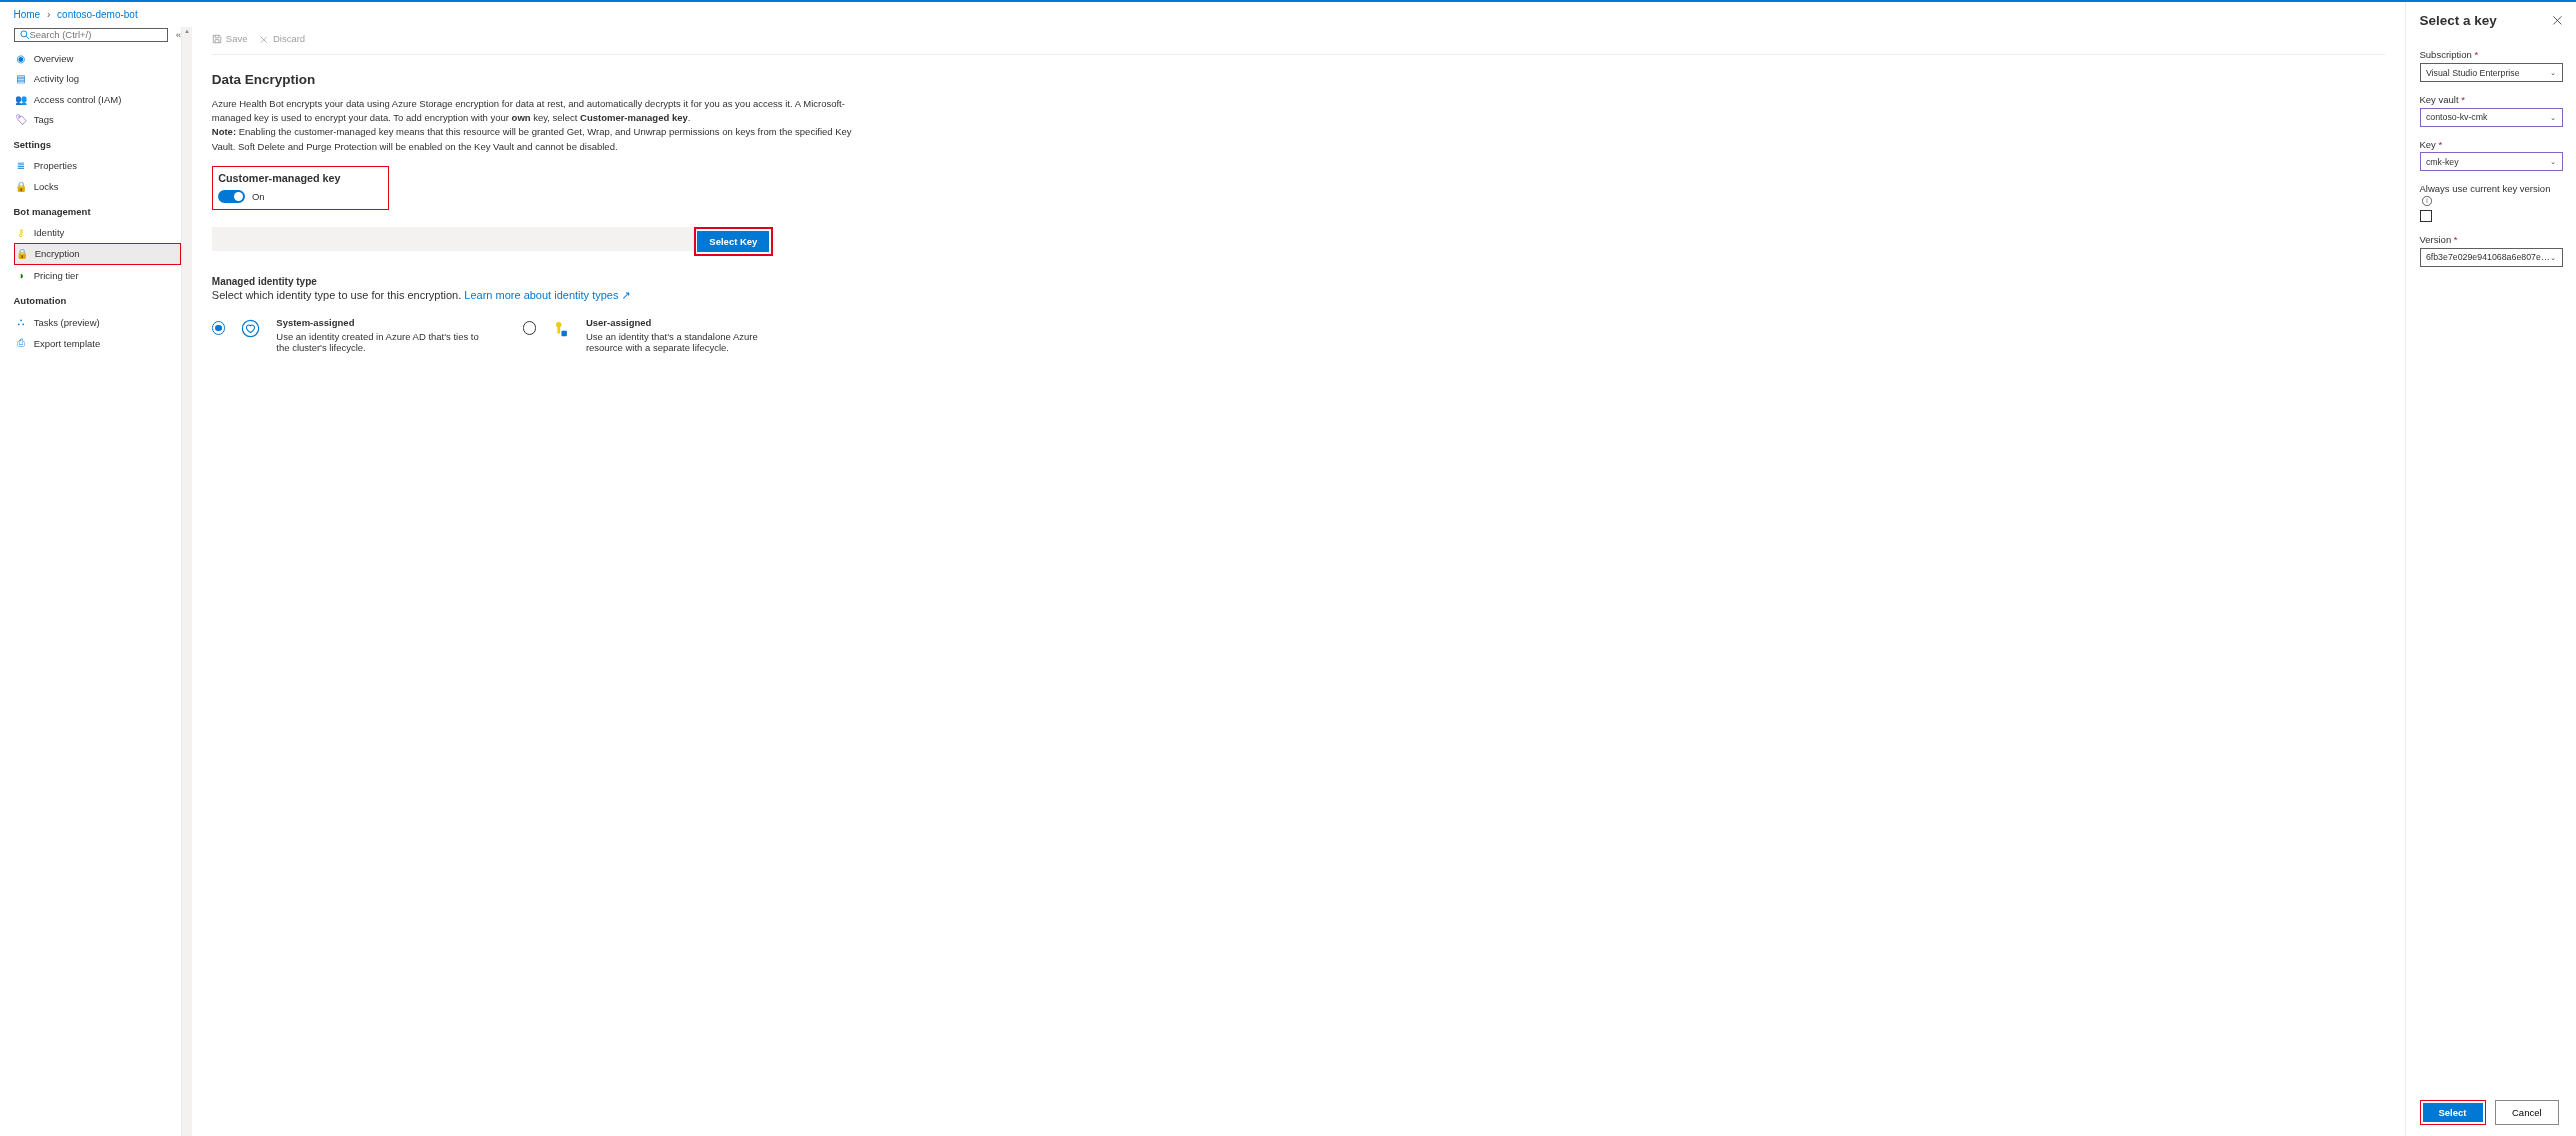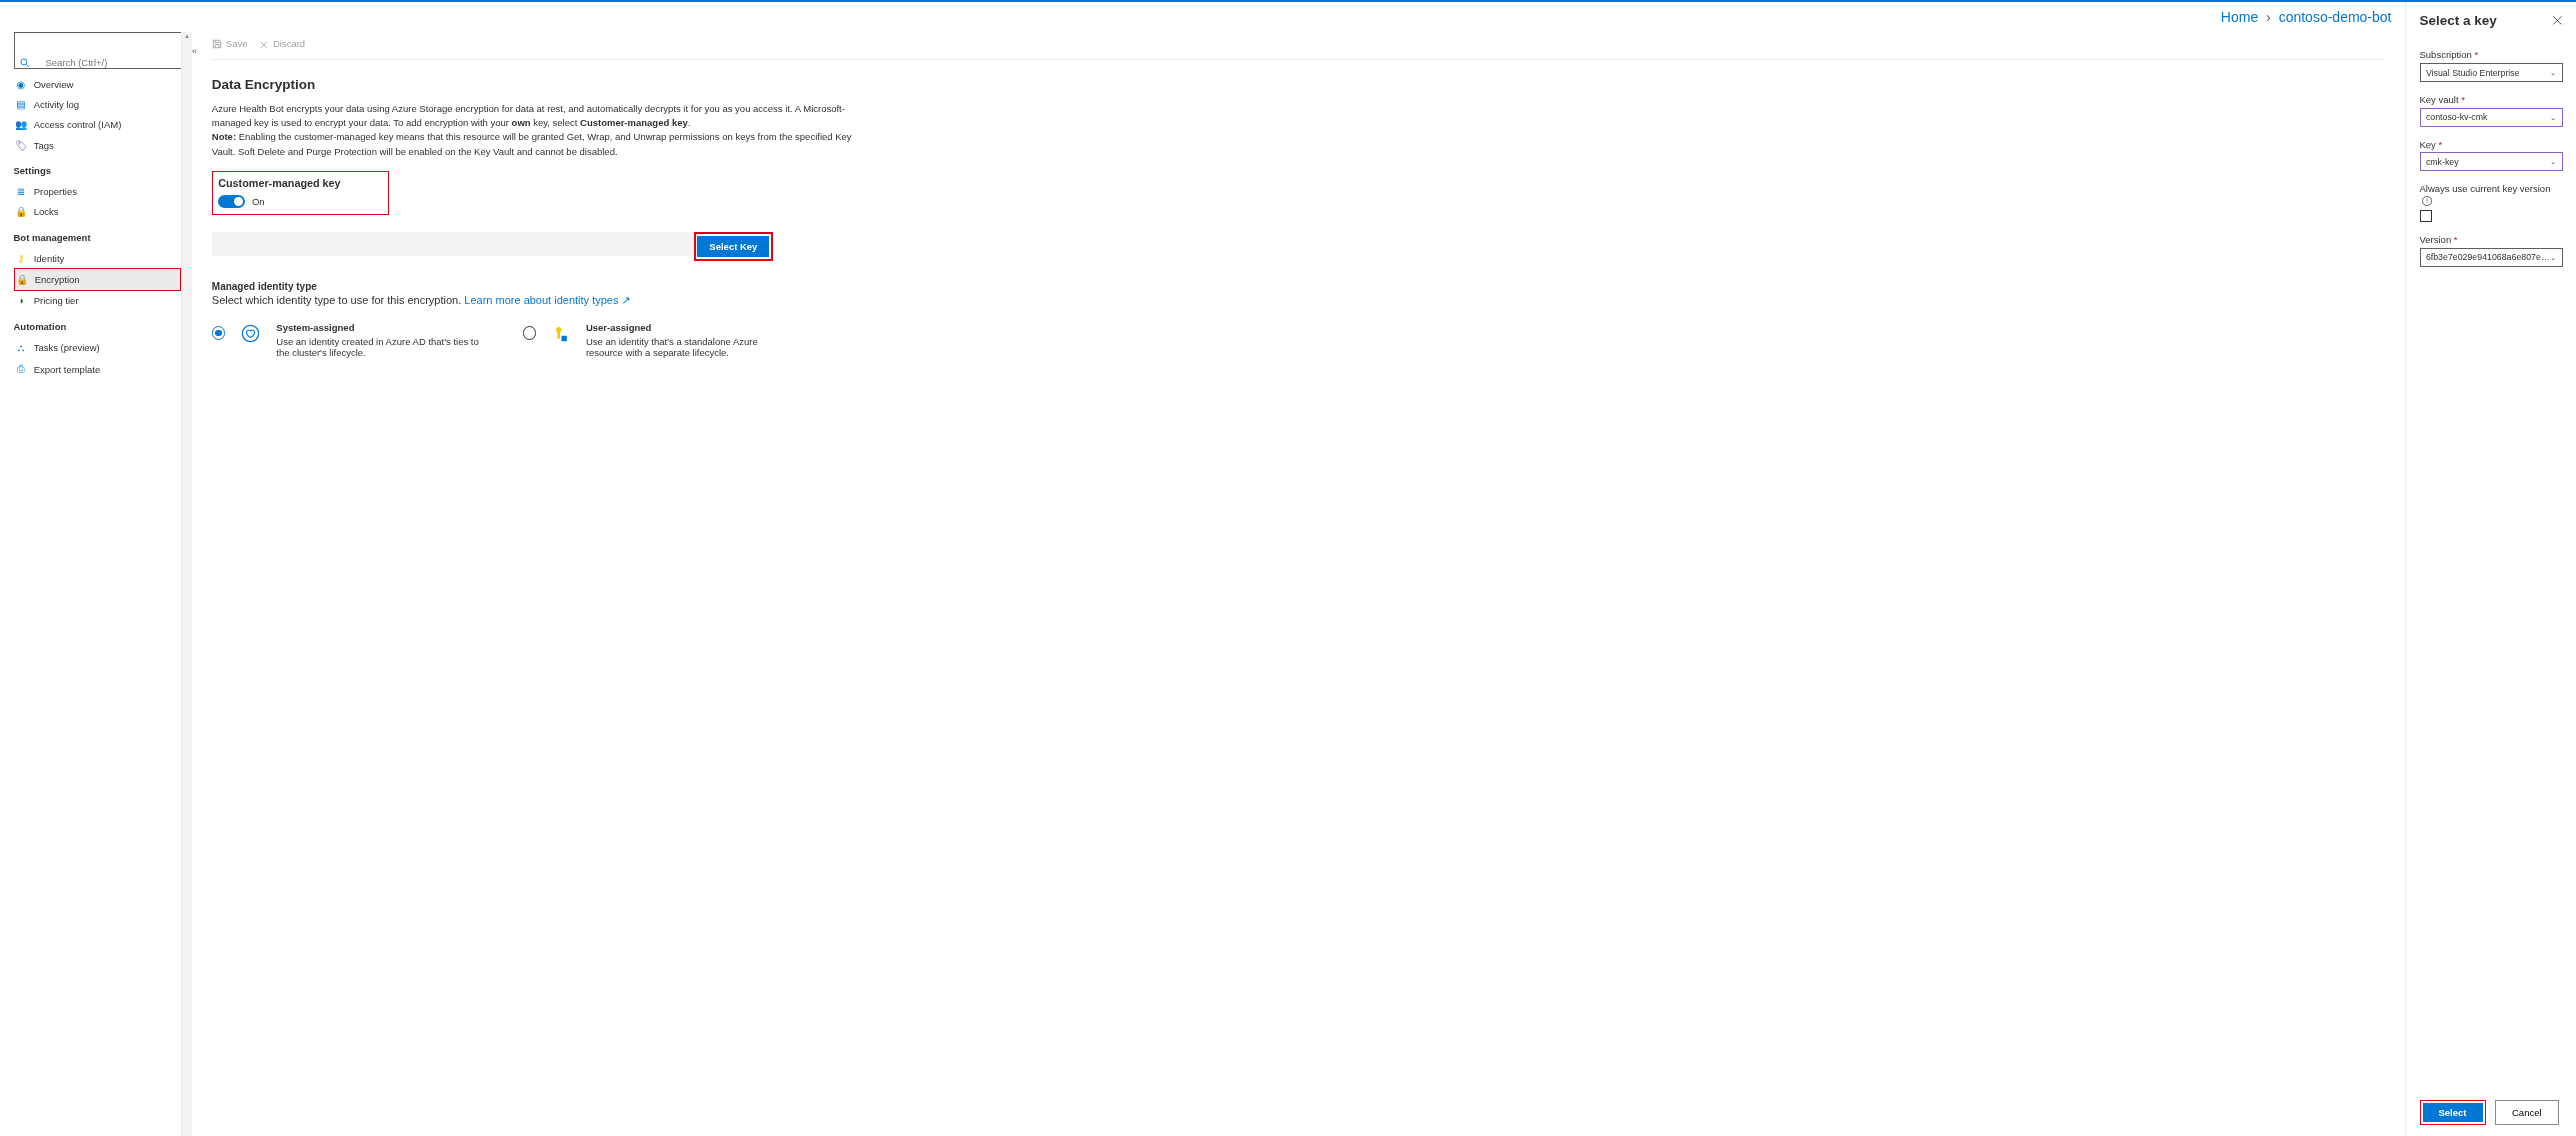--- a/index.html
+++ b/index.html
@@ -4,36 +4,36 @@
 <style>
 * { box-sizing: border-box; margin: 0; padding: 0; font-family: "Segoe UI", Arial, sans-serif; }
 body { background: #fff; color: #323130; font-size: 9.5px; overflow: hidden; }
 
 .topbar { height: 2px; background: #0078d4; }
 
 .layout { display: flex; height: calc(100vh - 2px); }
 
 .main-area { flex: 1; display: flex; flex-direction: column; min-width: 0; }
 
-.breadcrumb { padding: 6.8px 13.5px; font-size: 14px; color: #323130; text-align: right; }
+.breadcrumb { padding: 6.8px 13.5px; font-size: 10px; color: #323130; }
 .breadcrumb a { color: #0078d4; text-decoration: none; }
 .breadcrumb .sep { margin: 0 4px; color: #605e5c; }
 
 .header { display: flex; align-items: flex-start; padding: 4px 13.5px 6.8px 13.5px; gap: 8px; }
 .header .lock-big { font-size: 16px; color: #605e5c; margin-top: 4px; }
 .header h1 { font-size: 19px; font-weight: 600; }
 .header .subtitle { font-size: 8.8px; color: #605e5c; margin-top: 1.4px; }
 .header .pipe { font-weight: 300; color: #888; }
 .header .more { font-size: 12px; color: #605e5c; padding: 4px; cursor: pointer; }
 
 .body-row { display: flex; flex: 1; min-height: 0; }
 
 .sidebar { width: 181px; padding: 0 0 0 13.5px; display: flex; flex-direction: column; }
 .search-row { display: flex; align-items: center; gap: 5.4px; margin-bottom: 5.4px; padding-right: 6.8px;}
-.search-box { flex: 1; display: flex; align-items: flex-end; border: 0.7px solid #605e5c; height: 37px; padding: 0 5.4px; gap: 16px; }
+.search-box { flex: 1; display: flex; align-items: center; border: 0.7px solid #605e5c; height: 14px; padding: 0 5.4px; gap: 0; }
 .search-box input { border: none; outline: none; flex: 1; font-size: 9.5px; }
 .collapse-btn { font-size: 9.5px; color: #605e5c; cursor: pointer; padding: 2.7px; }
 .nav-heading { font-size: 9.5px; font-weight: 600; padding: 9.5px 0 5.4px 0; }
 .nav-item { display: flex; align-items: center; gap: 6.8px; padding: 4.7px 5.4px 4.7px 1.4px; cursor: pointer; color: #323130; }
 .nav-item.active { background: #edebe9; }
 .nav-item .ico { width: 12px; text-align: center; font-size: 10px; }
 .highlight-red { border: 1.4px solid #e3001b; }
 
 .scroll-gutter { width: 10.8px; background: #f3f2f1; border-left: 0.7px solid #edebe9; position: relative; }
 .scroll-gutter .thumb-top { position: absolute; top: 0; left: 0; right: 0; height: 8px; display:flex; align-items:center; justify-content:center; color:#888; font-size:6px;}

